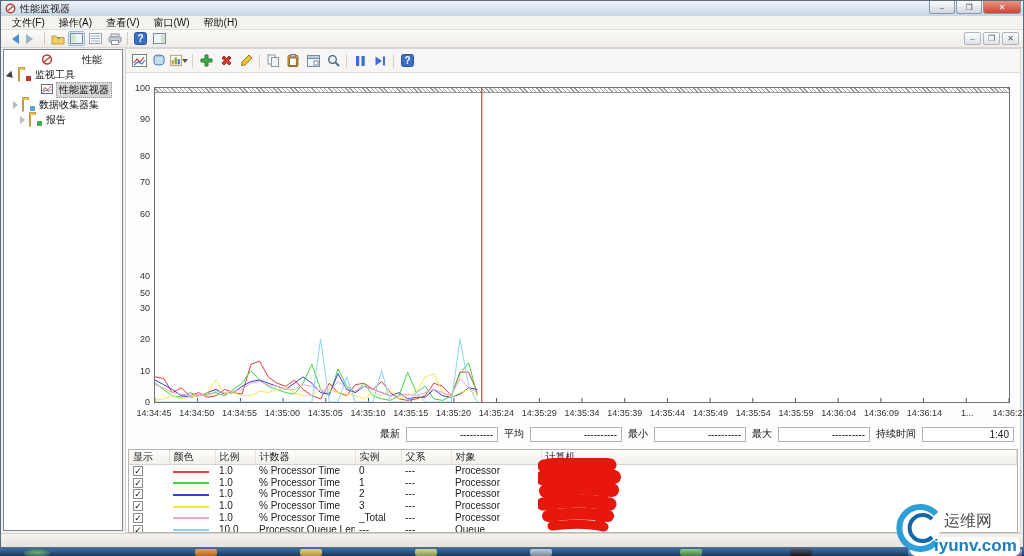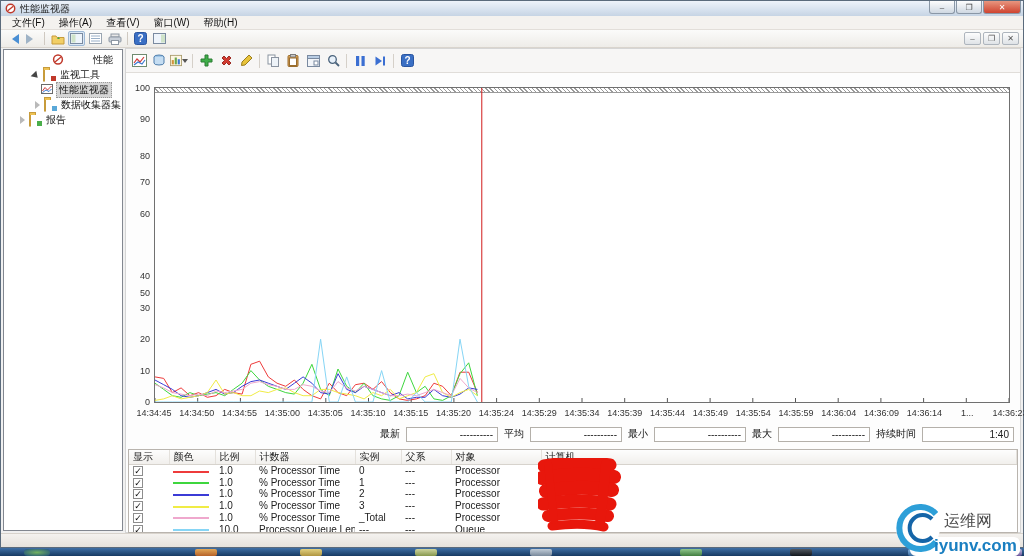--- a/index.html
+++ b/index.html
@@ -188,43 +188,43 @@
       </div>
       <div class="child-controls">
         <div class="child-btn">–</div>
         <div class="child-btn">❐</div>
         <div class="child-btn">✕</div>
       </div>
     </div>
 
     <div class="body">
       <div class="left-pane" id="tree">
-          <div class="tree-row" style="padding-left: 14px; gap: 24px;">
+          <div class="tree-row" style="padding-left: 3px; gap: 24px;">
             <span class="exp "></span>
             <span class="ticon"><svg width="12" height="11" viewBox="0 0 12 11">
                 <circle cx="6" cy="5.5" r="4.4" fill="#fff" stroke="#c0392b" stroke-width="1.5"></circle>
                 <line x1="3" y1="8" x2="9" y2="3" stroke="#c0392b" stroke-width="1.3"></line>
               </svg></span>
             <span class="tree-label">性能</span>
           </div>
-          <div class="tree-row" style="padding-left: 29px;">
+          <div class="tree-row" style="padding-left: 4px;">
             <span class="exp expanded"></span>
             <span class="ticon"><span class="folder"><span class="badge" style="background: rgb(192, 57, 43);"></span></span></span>
             <span class="tree-label">监视工具</span>
           </div>
           <div class="tree-row" style="padding-left: 27px;">
             <span class="exp "></span>
             <span class="ticon"><svg width="12" height="10" viewBox="0 0 12 10">
                 <rect x="0.5" y="0.5" width="11" height="9" fill="#fff" stroke="#6a6a6a"></rect>
                 <polyline points="1.5,7 4,3.5 6.5,6 10.5,2" fill="none" stroke="#d23b3b"></polyline>
                 <polyline points="1.5,8.5 5,6 8,7.5 10.5,5" fill="none" stroke="#3b7ad2"></polyline>
               </svg></span>
             <span class="tree-label selected">性能监视器</span>
           </div>
-          <div class="tree-row" style="padding-left: 30px;">
+          <div class="tree-row" style="padding-left: 8px;">
             <span class="exp collapsed"></span>
             <span class="ticon"><span class="folder"><span class="badge" style="background: rgb(90, 168, 216);"></span></span></span>
             <span class="tree-label">数据收集器集</span>
           </div>
           <div class="tree-row" style="padding-left: 15px;">
             <span class="exp collapsed"></span>
             <span class="ticon"><span class="folder"><span class="badge" style="background: rgb(74, 174, 74);"></span></span></span>
             <span class="tree-label">报告</span>
           </div>
         </div>

